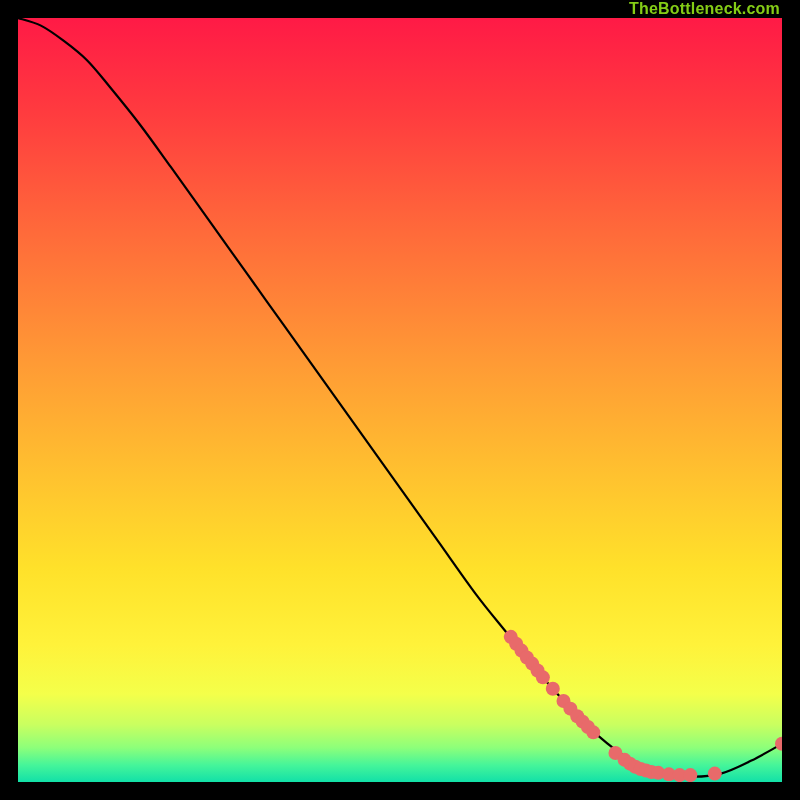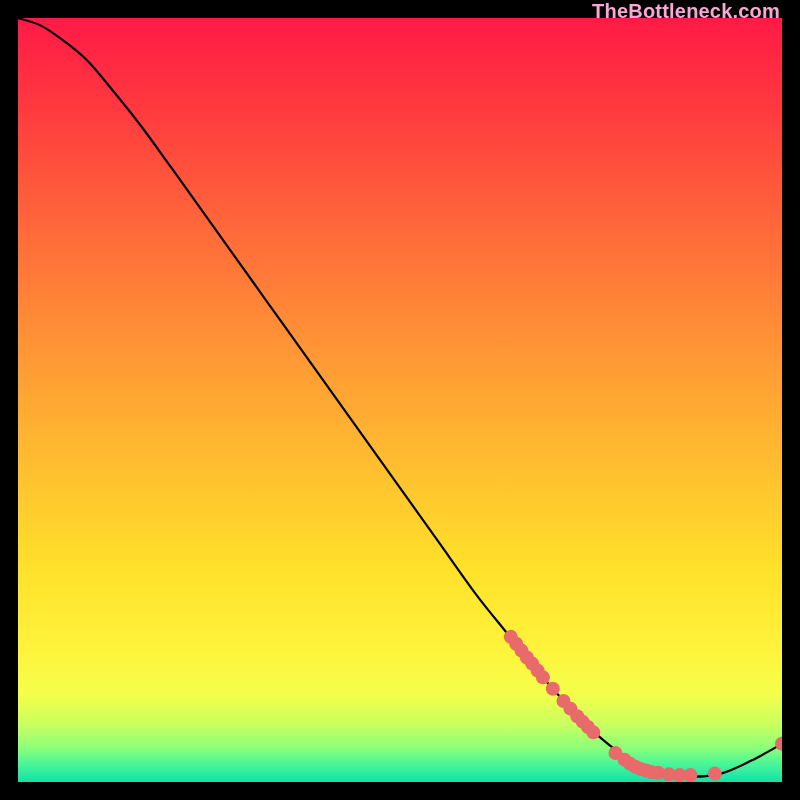--- a/index.html
+++ b/index.html
@@ -21,22 +21,22 @@
     position: absolute;
     left: 18px;
     top: 18px;
     width: 764px;
     height: 764px;
   }
   .watermark {
     position: absolute;
     top: 0px;
     right: 20px;
-    font-size: 20px;
-    color: #f9a8d4;
+    font-size: 16px;
+    color: #84cc16;
     font-weight: 600;
     letter-spacing: 0.2px;
     user-select: none;
   }
   svg { display: block; }
 </style>
 </head>
 <body>
 
 <div class="stage">

